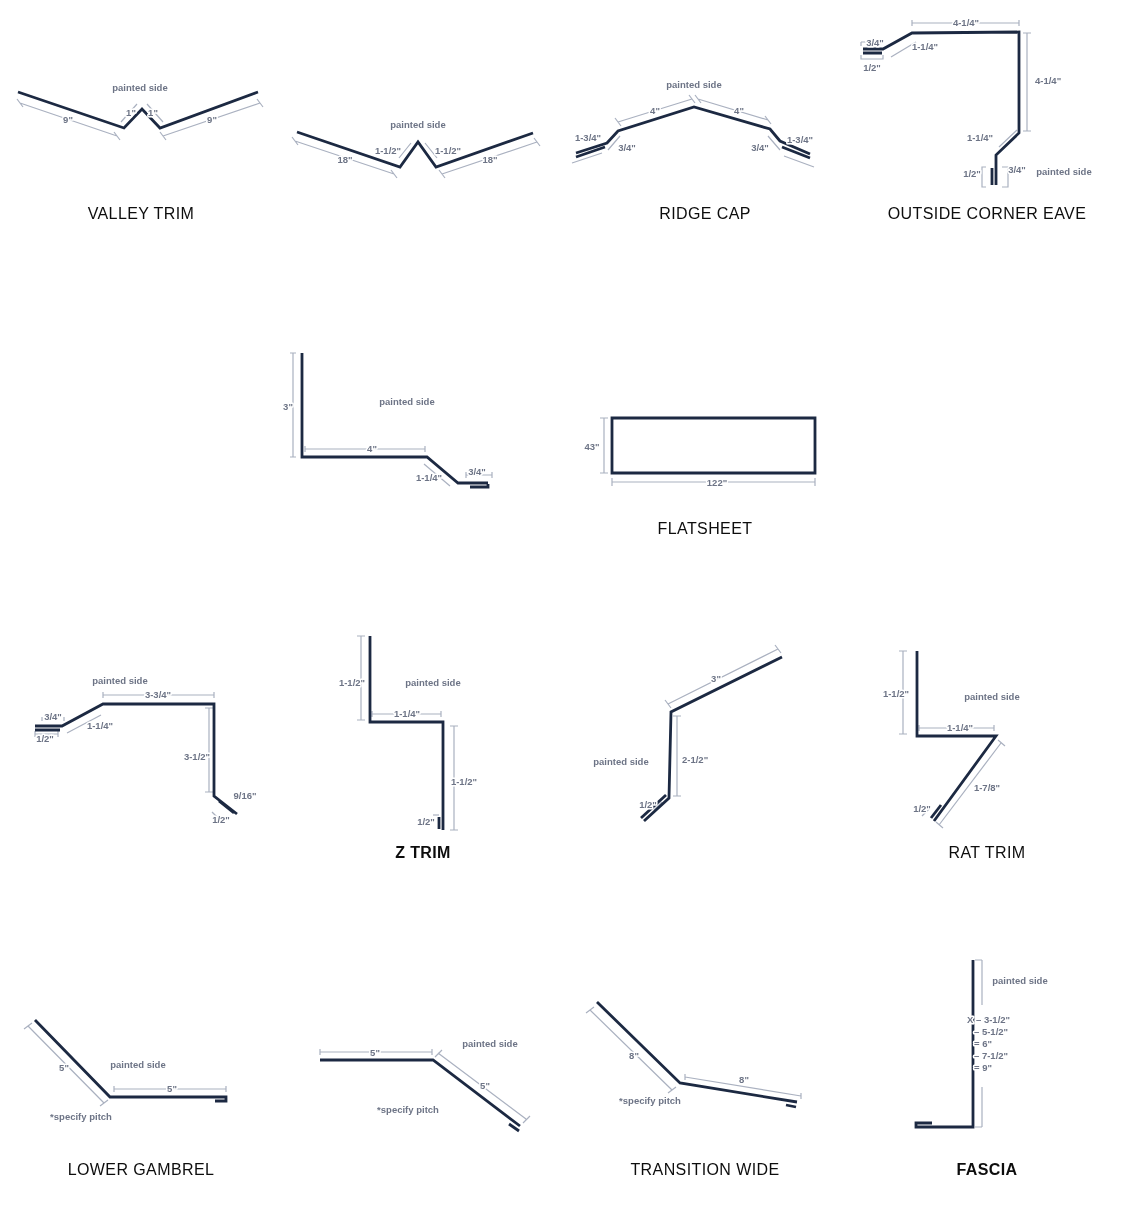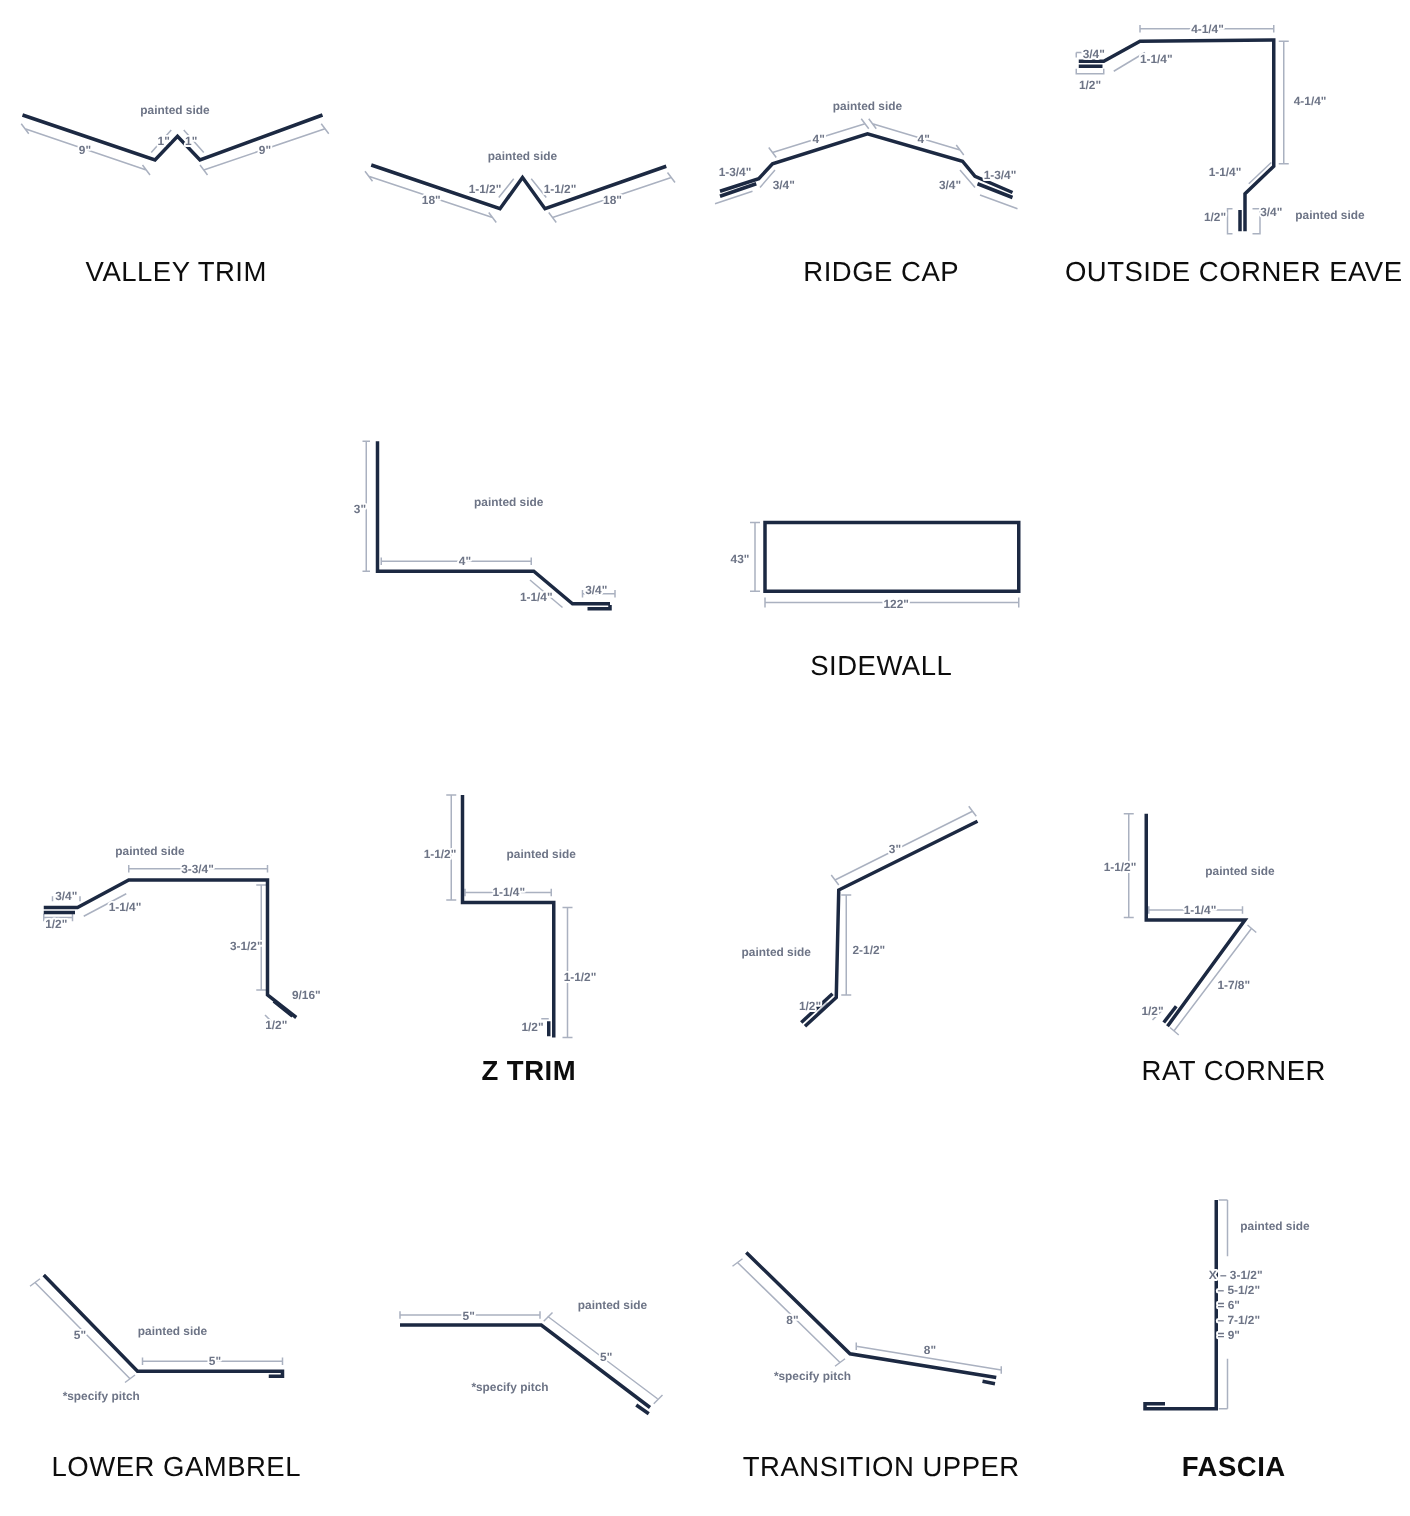--- a/index.html
+++ b/index.html
@@ -4,21 +4,21 @@
 <style>
   html,body { margin:0; padding:0; }
   body {
     width:1128px; height:1213px; background:#ffffff;
     font-family:"Liberation Sans", sans-serif; position:relative; overflow:hidden;
   }
   .cell { position:absolute; }
   .cell svg { position:absolute; top:0; left:0; display:block; }
   .title {
     position:absolute; left:0; width:100%; text-align:center;
-    font-size:22px; letter-spacing:0.4px; color:#0d0d0d; white-space:nowrap;
+    font-size:16px; letter-spacing:0.4px; color:#0d0d0d; white-space:nowrap;
   }
   .bold { font-weight:bold; }
   
   .p { fill:none; stroke:#1c2942; stroke-width:2.8; stroke-linejoin:miter; stroke-linecap:butt; }
   
   .d { fill:none; stroke:#aab1c0; stroke-width:1.2; stroke-linecap:butt; }
   
   svg text {
     font-family:"Liberation Sans", sans-serif;
     font-size:9.5px; font-weight:bold; fill:#6d7486;
@@ -132,21 +132,21 @@
 <div class="cell" style="left:564px;top:245px;width:282px;height:315px">
   <svg width="282" height="315" viewBox="0 0 282 315">
     <g>
       <path class="d" d="M40 173 V228 M36 173 H44 M36 228 H44"></path>
       <path class="d" d="M48 237 H251 M48 233 V241 M251 233 V241"></path>
     </g>
     <path class="p" d="M48 173 H251 V228 H48 Z"></path>
     <text x="28" y="205">43"</text>
     <text x="153" y="241">122"</text>
   </svg>
-  <div class="title" style="top:275px">SIDEWALL</div>
+  <div class="title" style="top:275px">FLATSHEET</div>
 </div>
 
 <div class="cell" style="left:0;top:560px;width:282px;height:320px">
   <svg width="282" height="320" viewBox="0 0 282 320">
     <g>
       <path class="d" d="M103 135 H214 M103 132 V138 M214 132 V138"></path>
       <path class="d" d="M42 157 V161 M64 157 V161"></path>
       <path class="d" d="M35 174 H58 M35 171 V177 M58 171 V177"></path>
       <path class="d" d="M67 173 L101 155"></path>
       <path class="d" d="M209 148 V232 M205 148 H213 M205 232 H213"></path>
@@ -210,21 +210,21 @@
       <path class="d" d="M76 256 L84 248"></path>
     </g>
     <path class="p" d="M71 91 V176 H150 L88 261"></path>
     <path class="p" d="M95 245 L85 258"></path>
     <text x="50" y="137">1-1/2"</text>
     <text x="146" y="140">painted side</text>
     <text x="114" y="171">1-1/4"</text>
     <text x="141" y="231">1-7/8"</text>
     <text x="76" y="252">1/2"</text>
   </svg>
-  <div class="title" style="top:284px">RAT CORNER</div>
+  <div class="title" style="top:284px">RAT TRIM</div>
 </div>
 
 <div class="cell" style="left:0;top:880px;width:282px;height:333px">
   <svg width="282" height="333" viewBox="0 0 282 333">
     <g>
       <path class="d" d="M28 146 L104 223 M24 149 L32 143 M100 226 L108 220"></path>
       <path class="d" d="M114 209 H226 M114 206 V212 M226 206 V212"></path>
     </g>
     <path class="p" d="M35 140 L110 217 H226 V221 H215"></path>
     <text x="64" y="191">5"</text>
@@ -255,21 +255,21 @@
     <g>
       <path class="d" d="M26 130 L108 210 M22 133 L30 127 M104 213 L112 207"></path>
       <path class="d" d="M121 197 L237 216 M121 194 V200 M237 213 V219"></path>
     </g>
     <path class="p" d="M33 122 L116 203 L233 222"></path>
     <path class="p" d="M222 225 L232 227"></path>
     <text x="70" y="179">8"</text>
     <text x="180" y="203">8"</text>
     <text x="86" y="224">*specify pitch</text>
   </svg>
-  <div class="title" style="top:281px">TRANSITION UPPER</div>
+  <div class="title" style="top:281px">TRANSITION WIDE</div>
 </div>
 
 <div class="cell" style="left:846px;top:880px;width:282px;height:333px">
   <svg width="282" height="333" viewBox="0 0 282 333">
     <g>
       <path class="d" d="M136 80 V125 M136 207 V247 M129 80 H136 M129 247 H136"></path>
     </g>
     <path class="p" d="M127 80 V247 H70 V243 H86"></path>
     <text x="174" y="104">painted side</text>
     <text class="s" x="121" y="143">X – 3-1/2"</text>

